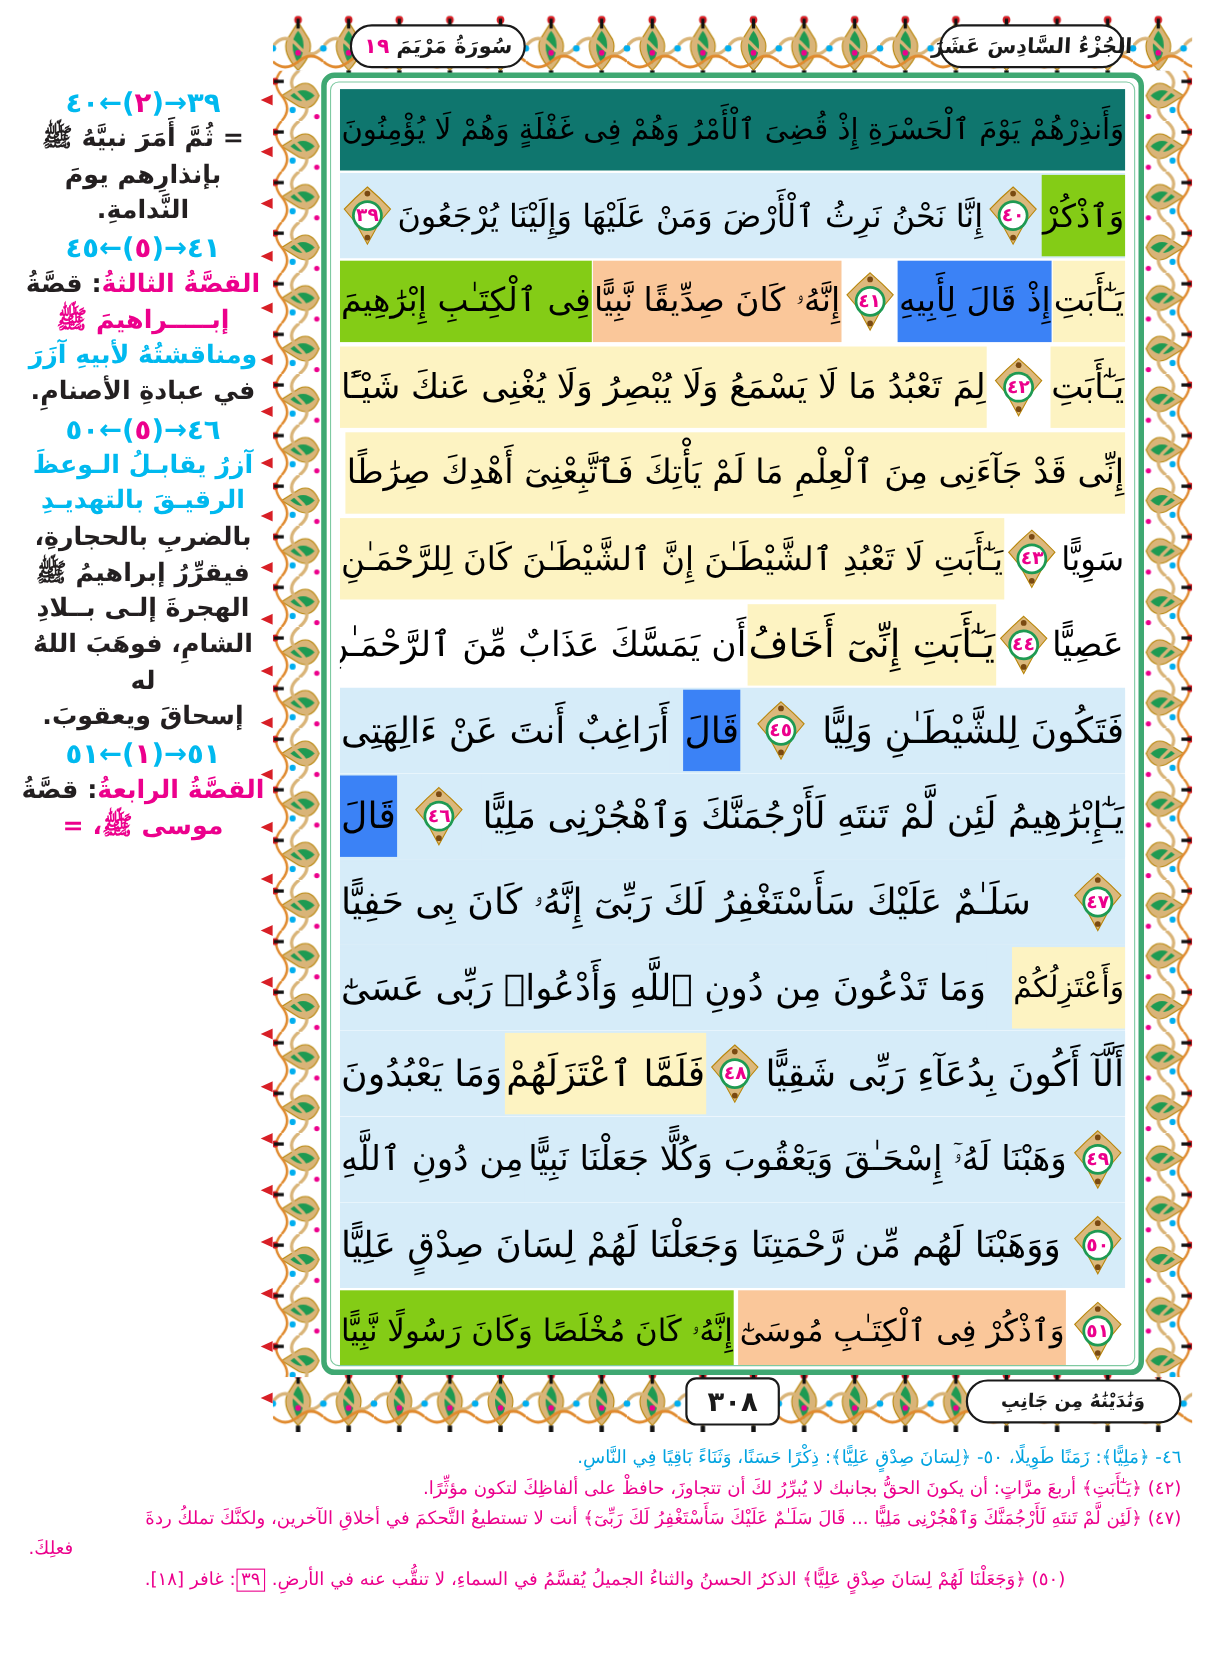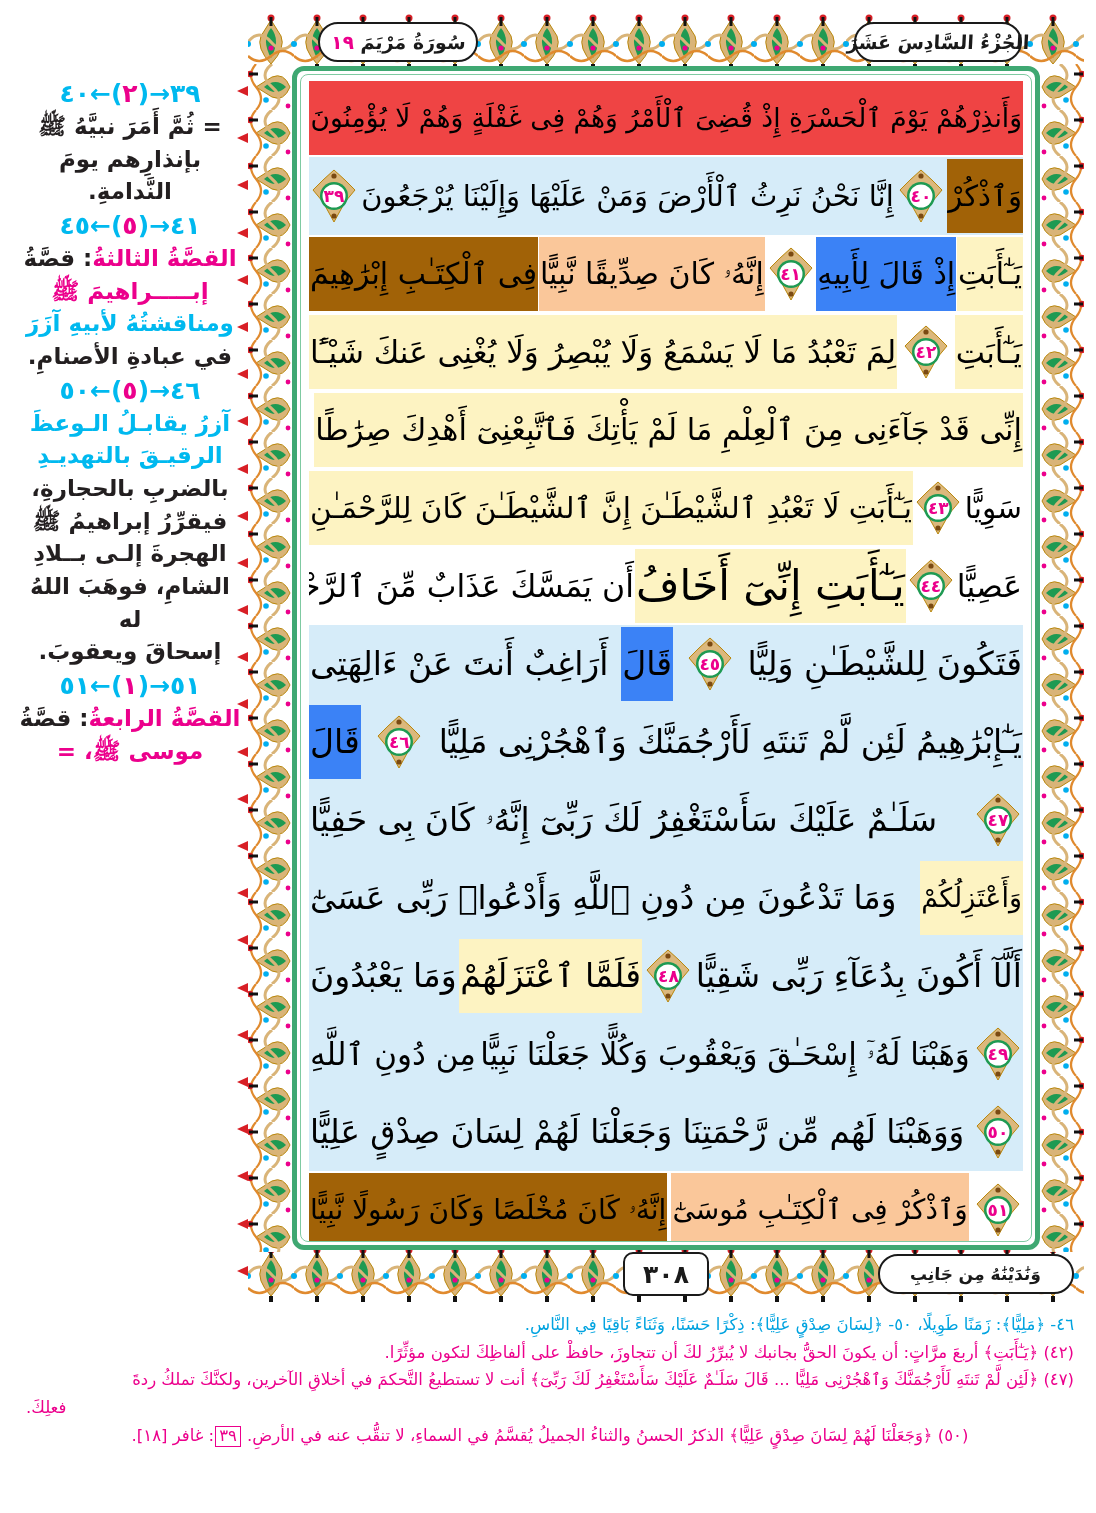--- a/index.html
+++ b/index.html
@@ -179,23 +179,23 @@
     line-height: 74px;
     color: #000000;
     letter-spacing: -1.5px;
     padding: 0 1px;
     height: 74px;
     display: inline-block;
     vertical-align: middle;
   }
 
   
-  .bg-green  { background: #ef4444; }
+  .bg-green  { background: #0f766e; }
   .bg-blue   { background: #d6ecf9; }
-  .bg-pink   { background: #a16207; }
+  .bg-pink   { background: #84cc16; }
   .bg-yellow { background: #fdf3c2; }
   .bg-peach  { background: #fac79a; }
   .bg-grey   { background: #3b82f6; }
   .bg-none   { background: transparent; }
 
   
   .strip {
     position: absolute; left: 0; right: 0; top: 0; bottom: 0;
     z-index: 0;
   }
@@ -469,21 +469,21 @@
               <span class="ayah">
                 <svg viewBox="0 0 46 56" aria-hidden="true">
                   <path d="M23 2 L34 12 L44 22 L34 34 L23 54 L12 34 L2 22 L12 12 Z" fill="#dcb87c" stroke="#b8860b" stroke-width="1"></path>
                   <circle cx="23" cy="28" r="14" fill="#1e9a52"></circle>
                   <circle cx="23" cy="28" r="11.5" fill="#ffffff"></circle>
                   <circle cx="23" cy="8" r="2.6" fill="#7a4a12"></circle>
                   <circle cx="23" cy="48" r="2.6" fill="#7a4a12"></circle>
                 </svg>
                 <span class="anum">٤٤</span>
               </span>
-              <span class="seg bg-yellow" style="font-size: 42px;">يَـٰٓأَبَتِ إِنِّىٓ أَخَافُ</span>
+              <span class="seg bg-yellow" style="font-size: 35px;">يَـٰٓأَبَتِ إِنِّىٓ أَخَافُ</span>
               <span class="seg bg-none" style="font-size: 31.5px;">أَن يَمَسَّكَ عَذَابٌ مِّنَ ٱلرَّحْمَـٰنِ</span>
             </div>
             <div class="qline">
               <div class="strip bg-blue"></div>
               <span class="seg bg-blue">فَتَكُونَ لِلشَّيْطَـٰنِ وَلِيًّا</span>
               <span class="ayah">
                 <svg viewBox="0 0 46 56" aria-hidden="true">
                   <path d="M23 2 L34 12 L44 22 L34 34 L23 54 L12 34 L2 22 L12 12 Z" fill="#dcb87c" stroke="#b8860b" stroke-width="1"></path>
                   <circle cx="23" cy="28" r="14" fill="#1e9a52"></circle>
                   <circle cx="23" cy="28" r="11.5" fill="#ffffff"></circle>

